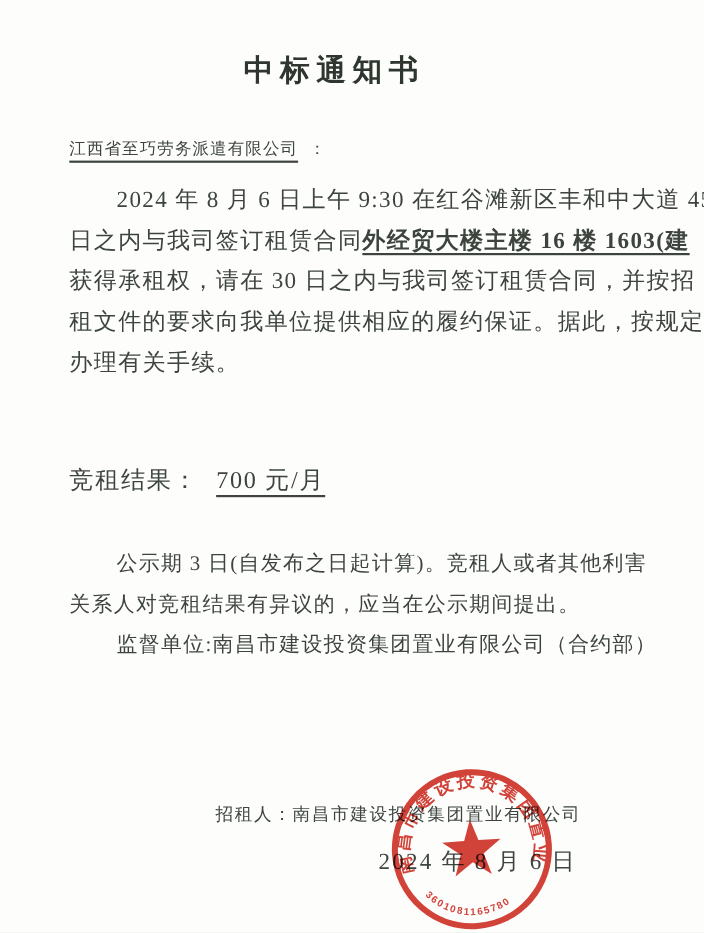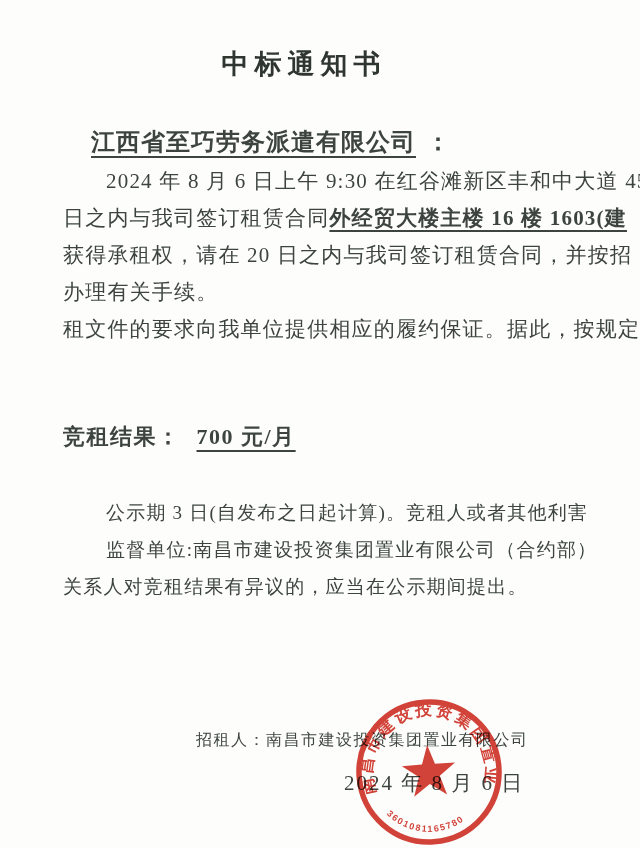--- a/index.html
+++ b/index.html
@@ -20,24 +20,23 @@
     text-align: center;
     font-size: 27px;
     font-weight: bold;
     letter-spacing: 6px;
     color: var(--title-ink, #2f362f);
     transform: translateX(-16px);
   }
   .addressee {
     position: absolute;
     top: 126px; left: 63px;
-    font-size: 24px;
-    font-weight: bold;
+    font-size: 15px;
+    font-weight: normal;
     letter-spacing: 1px;
-    margin-left: 28px;
   }
   .addressee .name {
     text-decoration: underline;
     text-underline-offset: 6px;
     text-decoration-thickness: 1.5px;
     padding-right: 10px;
   }
   .body-text {
     position: absolute;
     top: 163px; left: 63px; right: 38px;
@@ -50,21 +49,21 @@
   .u-seg {
     font-weight: bold;
     text-decoration: underline;
     text-underline-offset: 5px;
     text-decoration-thickness: 1.5px;
   }
   .result-line {
     position: absolute;
     top: 422px; left: 63px;
     font-size: 22px;
-    font-weight: bold;
+    font-weight: normal;
     letter-spacing: 1.5px;
   }
   .result-line .value {
     text-decoration: underline;
     text-underline-offset: 6px;
     text-decoration-thickness: 1.5px;
     padding: 0 16px;
   }
   .notice-text {
     position: absolute;
@@ -102,33 +101,33 @@
 
   <div class="title">中标通知书</div>
 
   <div class="addressee">
     <span class="name">江西省至巧劳务派遣有限公司</span><span>：</span>
   </div>
 
   <div class="body-text">
     <div class="line indent"><span>2024 年 8 月 6 日上午 9:30 在红谷滩新区丰和中大道 456</span><span class="u-seg"></span><span></span></div>
     <div class="line"><span>日之内与我司签订租赁合同</span><span class="u-seg">外经贸大楼主楼 16 楼 1603(建</span><span></span></div>
-    <div class="line"><span>获得承租权，请在 20 日之内与我司签订租赁合同，并按招</span><span class="u-seg"></span><span></span></div>
+    <div class="line"><span>获得承租权，请在 30 日之内与我司签订租赁合同，并按招</span><span class="u-seg"></span><span></span></div>
+    <div class="line"><span>租文件的要求向我单位提供相应的履约保证。据此，按规定</span><span class="u-seg"></span><span></span></div>
     <div class="line"><span>办理有关手续。</span><span class="u-seg"></span><span></span></div>
-    <div class="line"><span>租文件的要求向我单位提供相应的履约保证。据此，按规定</span><span class="u-seg"></span><span></span></div>
   </div>
 
   <div class="result-line">
     <span>竞租结果：</span><span class="value">700 元/月</span>
   </div>
 
   <div class="notice-text">
     <div class="line indent">公示期 3 日(自发布之日起计算)。竞租人或者其他利害</div>
+    <div class="line">关系人对竞租结果有异议的，应当在公示期间提出。</div>
     <div class="line indent">监督单位:南昌市建设投资集团置业有限公司（合约部）</div>
-    <div class="line">关系人对竞租结果有异议的，应当在公示期间提出。</div>
   </div>
 
   <div class="lessor-line">招租人：南昌市建设投资集团置业有限公司</div>
 
   <div class="date-line">2024 年 8 月 6 日</div>
 
   <svg class="seal" viewBox="0 0 150 150" xmlns="http://www.w3.org/2000/svg">
     <circle cx="75" cy="75" r="70" fill="none" stroke-width="5.5" stroke="#d0342a"></circle>
     <path id="sealArcTop" d="M 21.4,94.5 A 57,57 0 1 1 128.6,94.5" fill="none"></path>
     <path id="sealArcBottom" d="M 25.9,109.4 A 60,60 0 0 0 124.1,109.4" fill="none"></path>

